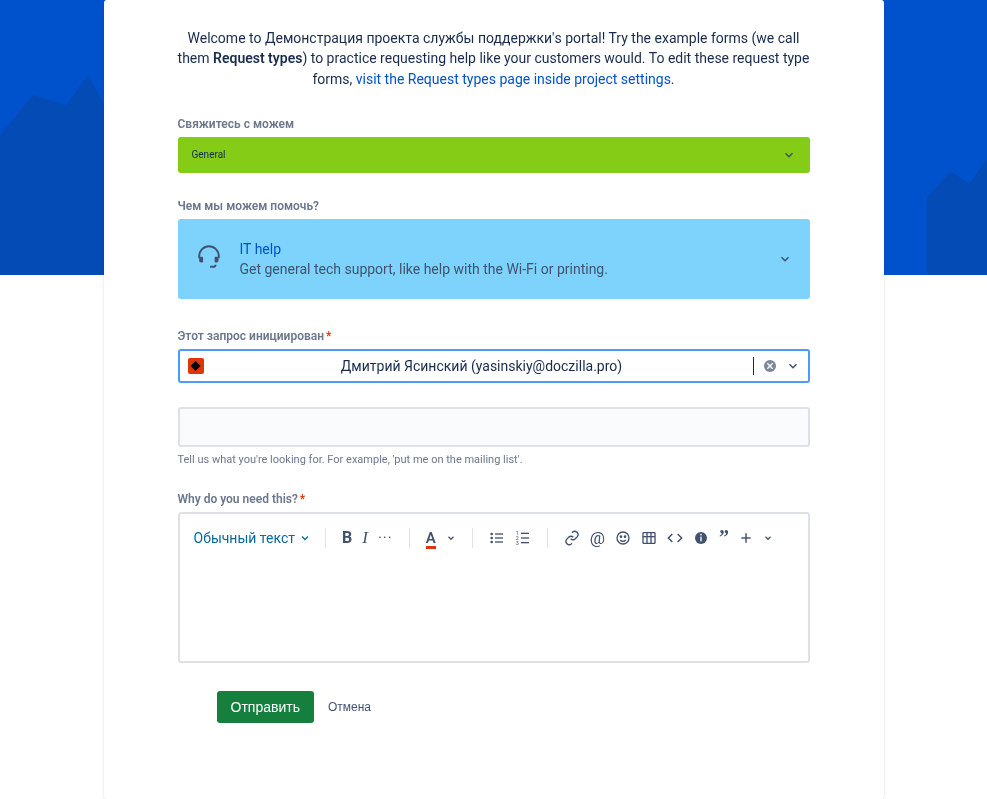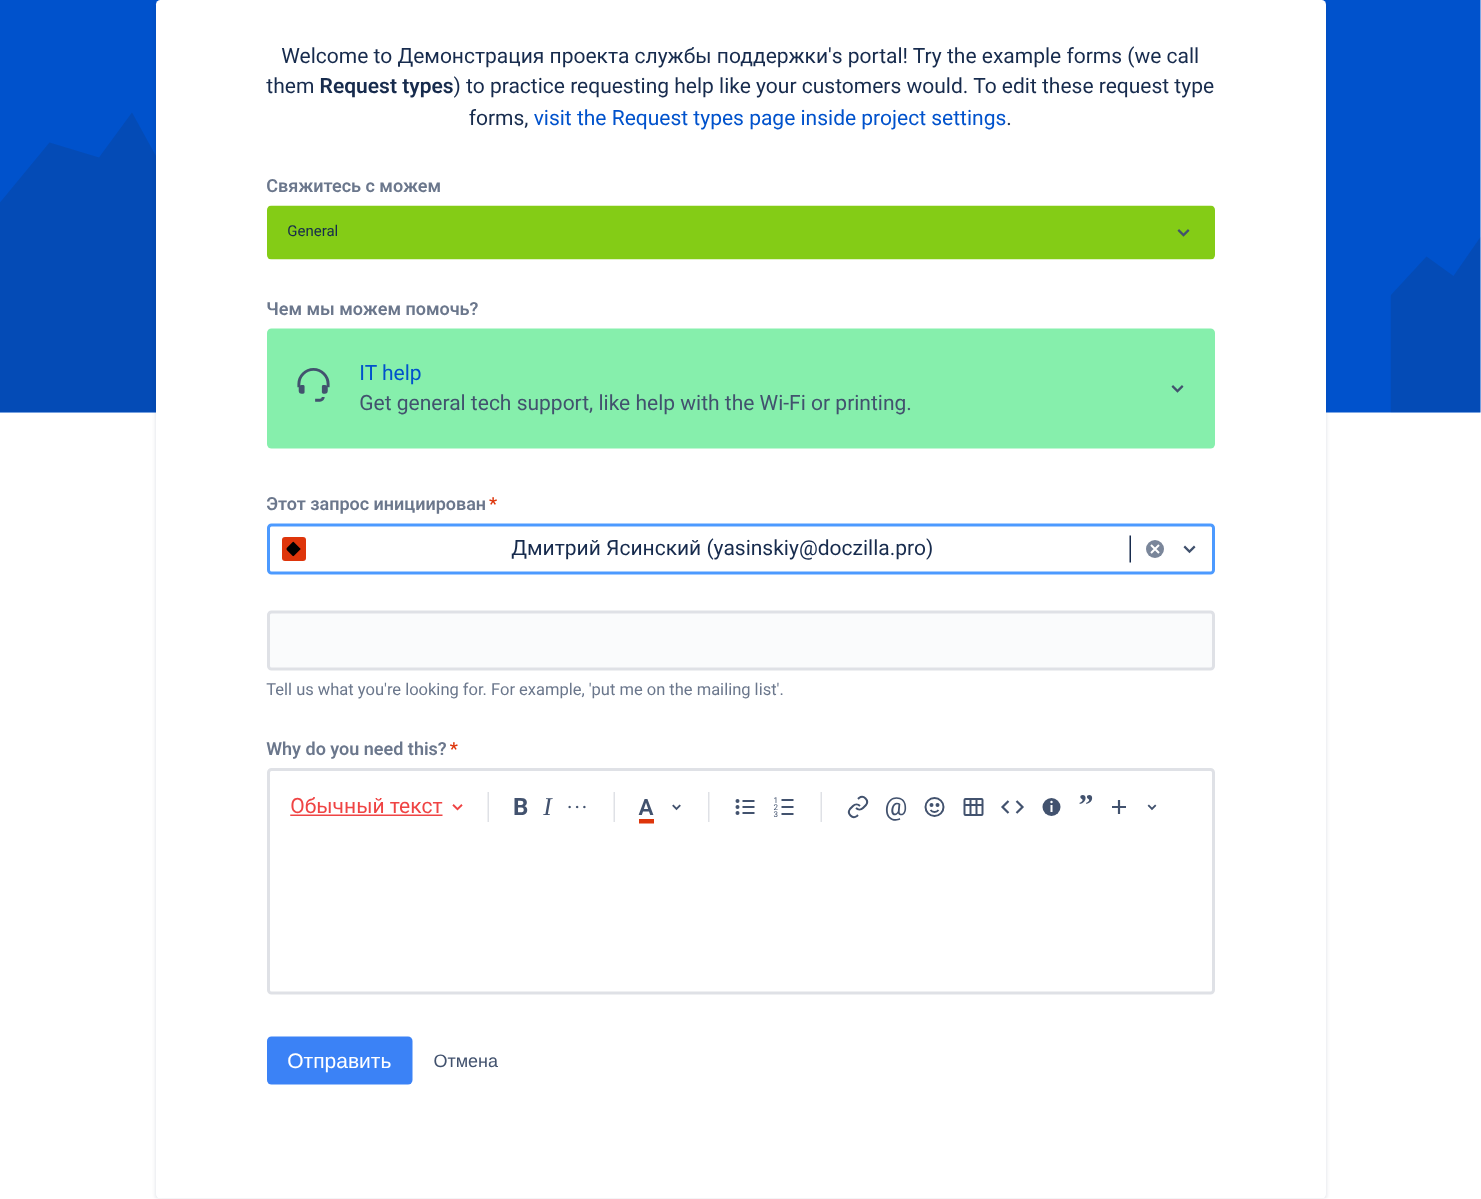--- a/index.html
+++ b/index.html
@@ -76,21 +76,21 @@
       display: flex;
       align-items: center;
       justify-content: space-between;
       cursor: pointer;
       margin-bottom: 26px;
       font-size: 10px;
       color: #172b4d;
     }
     .select-box .chev { color: #42526e; }
     .help-box {
-      background: #86efac;
+      background: #7dd3fc;
       border-radius: 3px;
       padding: 22px 18px;
       display: flex;
       align-items: flex-start;
       gap: 18px;
       margin-bottom: 30px;
       cursor: pointer;
     }
     .help-icon {
       width: 26px; height: 26px;
@@ -185,40 +185,40 @@
       color: #42526e;
       cursor: pointer;
       display: flex;
       align-items: center;
       justify-content: center;
       padding: 2px;
       font-size: 15px;
     }
     .tb-text-style {
       font-size: 14px;
-      color: #ef4444;
+      color: #0369a1;
       display: flex;
       align-items: center;
       gap: 4px;
       cursor: pointer;
-      text-decoration: underline;
     }
     .editor-body {
       min-height: 100px;
       padding: 10px 14px;
     }
     .actions { display: flex; gap: 14px; align-items: center; }
     .btn-primary {
-      background: #3b82f6;
+      background: #15803d;
       color: #fff;
       border: none;
       padding: 8px 14px;
       border-radius: 3px;
       font-size: 14px;
       cursor: pointer;
+      margin-left: 39px;
     }
     .btn-link {
       background: none;
       border: none;
       color: #42526e;
       font-size: 12px;
       cursor: pointer;
     }
     svg { display: block; }
     .color-A {

